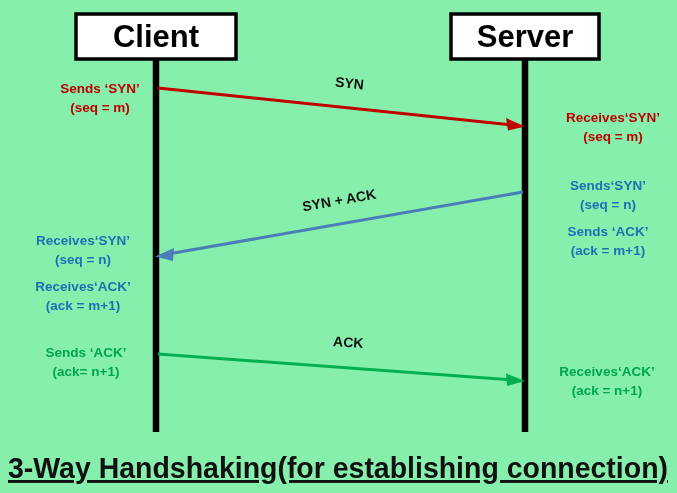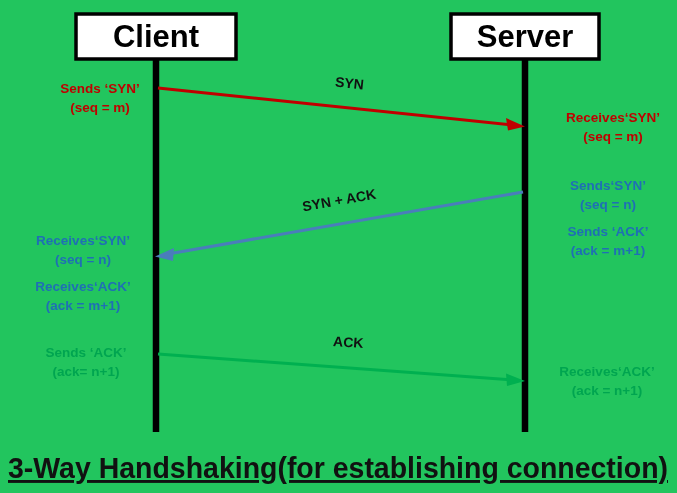--- a/index.html
+++ b/index.html
@@ -4,21 +4,21 @@
 <style>
   html, body {
     margin: 0;
     padding: 0;
     background: #ffffff;
   }
   #page {
     position: relative;
     width: 677px;
     height: 493px;
-    background: #22c55e;
+    background: #86efac;
     overflow: hidden;
     font-family: "Liberation Sans", sans-serif;
   }
   #diagram {
     position: absolute;
     top: 0;
     left: 0;
     width: 677px;
     height: 493px;
   }

